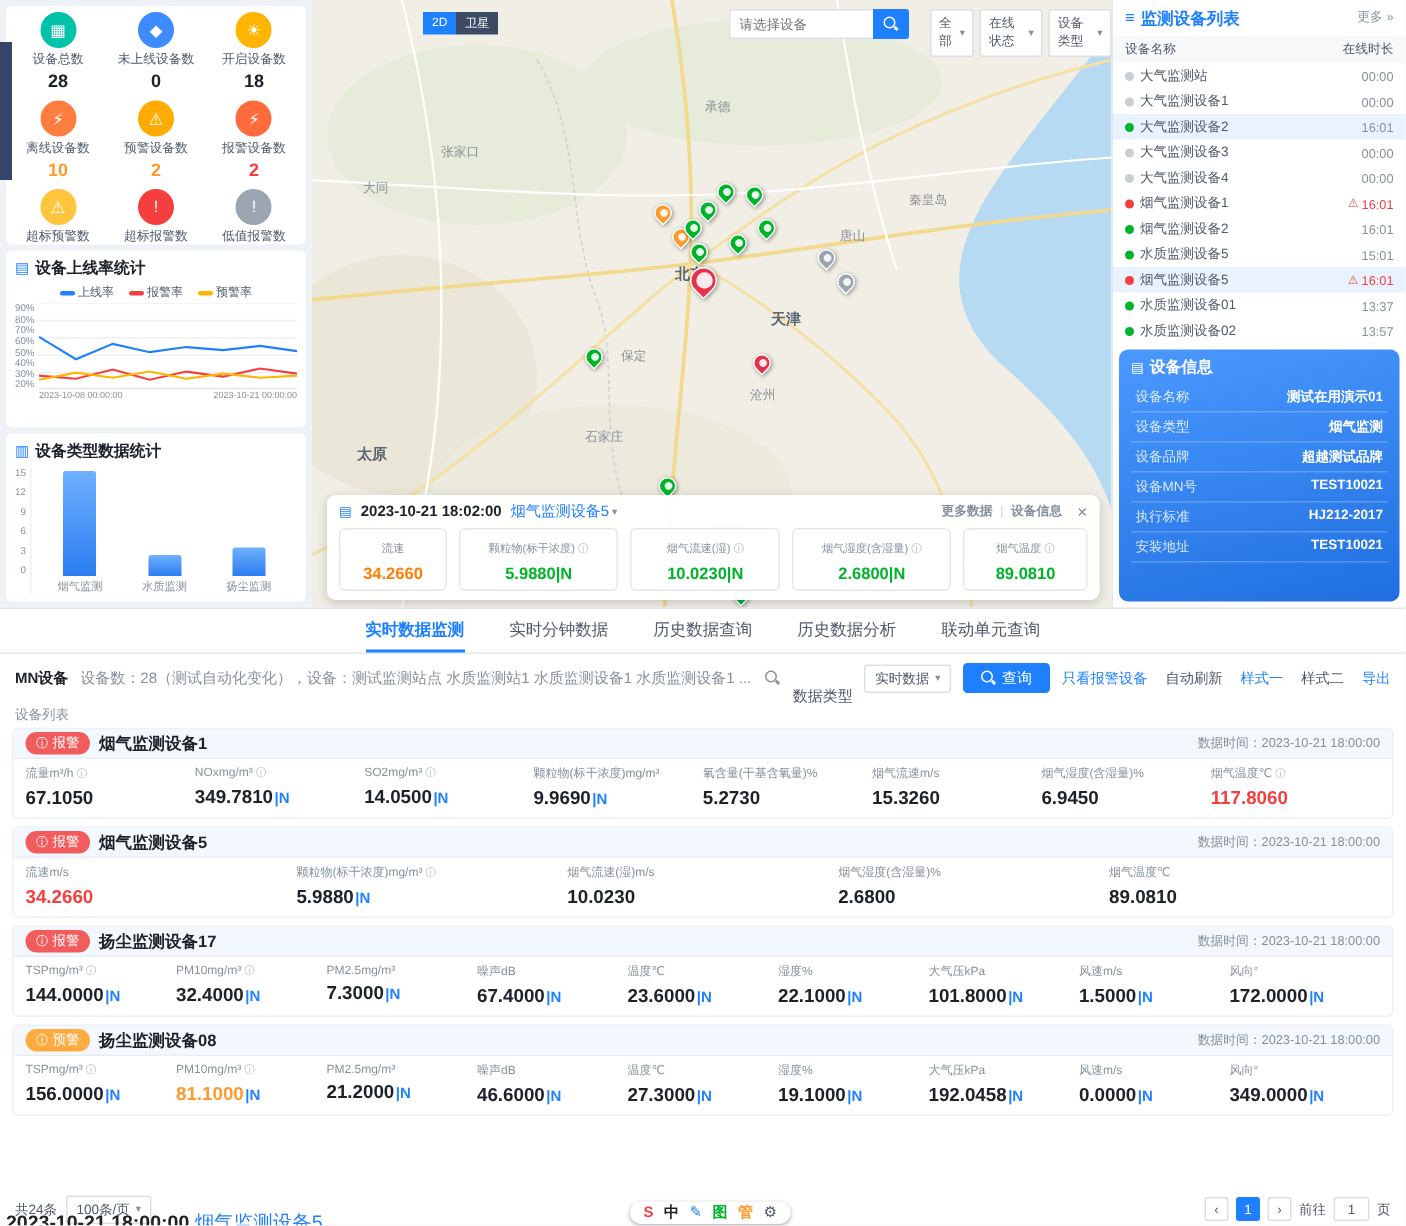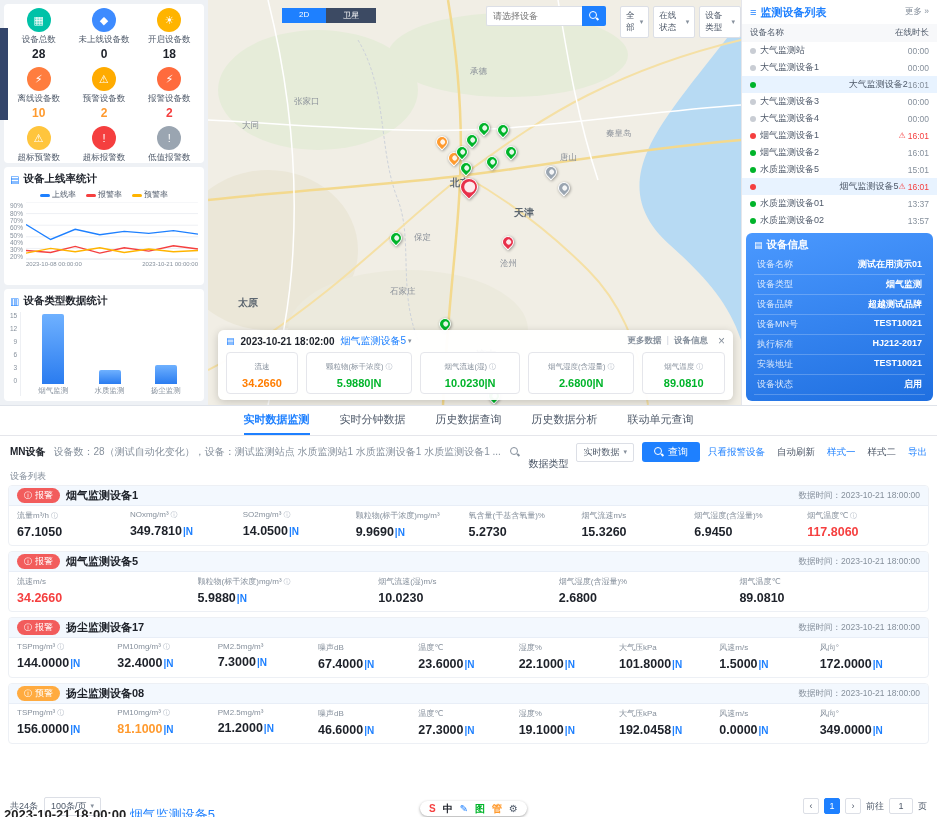--- a/index.html
+++ b/index.html
@@ -36,21 +36,21 @@
 
   
   .map { position:relative; flex:1; overflow:hidden; background:#f1eee5; }
   .map-bg { position:absolute; inset:0; width:100%; height:100%; }
   .city { position:absolute; font-size:8.5px; color:#8a9099; white-space:nowrap; z-index:2; }
   .city-big { font-size:10px; font-weight:bold; color:#5c6670; }
   .pin { position:absolute; width:12px; height:12px; border-radius:50% 50% 50% 0; transform:rotate(-45deg); border:1.5px solid #fff; box-shadow:0 1px 3px rgba(0,0,0,.4); z-index:3; }
   .pin::after { content:""; position:absolute; inset:2.5px; background:rgba(255,255,255,.9); border-radius:50%; }
   .pin-big { width:18px; height:18px; z-index:4; }
   .map-toggles { position:absolute; top:8px; left:74px; display:flex; z-index:5; }
-  .map-toggle { font-size:8px; color:#fff; background:#3c4a63; padding:2px 17px; cursor:pointer; }
+  .map-toggle { font-size:8px; color:#fff; background:#3c4a63; padding:2px 6px; cursor:pointer; }
   .map-toggle.on { background:#1e80ff; }
   .map-search { position:absolute; top:6px; left:278px; display:flex; z-index:5; }
   .map-search input { width:96px; height:20px; border:1px solid #dcdfe6; border-right:none; border-radius:2px 0 0 2px; font-size:9px; padding:0 6px; color:#4e5969; outline:none; }
   .map-search-btn { width:24px; height:20px; background:#1e80ff; border:none; border-radius:0 2px 2px 0; display:flex; align-items:center; justify-content:center; cursor:pointer; }
   .mag { display:inline-block; width:10px; height:10px; position:relative; }
   .mag::before { content:""; position:absolute; left:0; top:0; width:6px; height:6px; border:1.5px solid #fff; border-radius:50%; }
   .mag::after { content:""; position:absolute; left:7px; top:7px; width:3px; height:1.5px; background:#fff; transform:rotate(45deg); }
   .mag-gray::before { border-color:#86909c; }
   .mag-gray::after { background:#86909c; }
   .map-selects { position:absolute; top:6px; left:412px; display:flex; gap:4px; z-index:5; }
@@ -71,21 +71,21 @@
   .info-i { font-size:7px; color:#aeb6c2; margin-left:2px; }
 
   
   .right-panel { width:196px; background:#fff; border-left:1px solid #e5e6eb; display:flex; flex-direction:column; }
   .right-header { height:24px; display:flex; align-items:center; gap:4px; padding:0 8px; font-size:11px; font-weight:bold; color:#1e80ff; }
   .rh-more { margin-left:auto; font-size:8.5px; font-weight:normal; color:#86909c; cursor:pointer; }
   .list-cols { display:flex; font-size:8.5px; color:#4e5969; background:#f7f8fa; padding:3px 8px; }
   .list-cols .c1 { flex:1; }
   .list-rows { }
   .lrow { display:flex; align-items:center; height:17px; padding:0 8px; font-size:9px; color:#4e5969; cursor:pointer; }
-  .lrow.sel { background:#e8f3ff;text-align:right; }
+  .lrow.sel { background:#e8f3ff; }
   .dot { width:6px; height:6px; border-radius:50%; margin-right:4px; flex:none; }
   .lname { flex:1; white-space:nowrap; overflow:hidden; text-overflow:ellipsis; }
   .bell { color:#f53f3f; font-size:8px; margin-right:2px; }
   .ltime { font-size:8.5px; }
   .info-panel { margin:4px; flex:1; border-radius:6px; background:linear-gradient(165deg,#4b99ff,#1f6fe0); color:#fff; padding:5px 8px; overflow:hidden; }
   .info-title { display:flex; align-items:center; gap:4px; font-size:10.5px; font-weight:bold; margin-bottom:3px; }
   .ip-ico { font-size:9px; }
   .irow { display:flex; justify-content:space-between; padding:3px 3px; font-size:9px; border-bottom:1px solid rgba(255,255,255,.22); }
   .irow .il { color:rgba(255,255,255,.82); }
   .irow .iv { font-weight:bold; text-align:right; }
@@ -571,24 +571,20 @@
   <div class="irow">
     <span class="il">执行标准</span>
     <span class="iv">HJ212-2017</span>
   </div>
 
   <div class="irow">
     <span class="il">安装地址</span>
     <span class="iv">TEST10021</span>
   </div>
 
-  <div class="irow">
-    <span class="il">设备状态</span>
-    <span class="iv">启用</span>
-  </div>
 </div>
     </div>
   </aside>
 </div>
 
 <div class="bottom">
   <div class="tabs">
   <div class="tab active">实时数据监测</div>
 
   <div class="tab">实时分钟数据</div>

